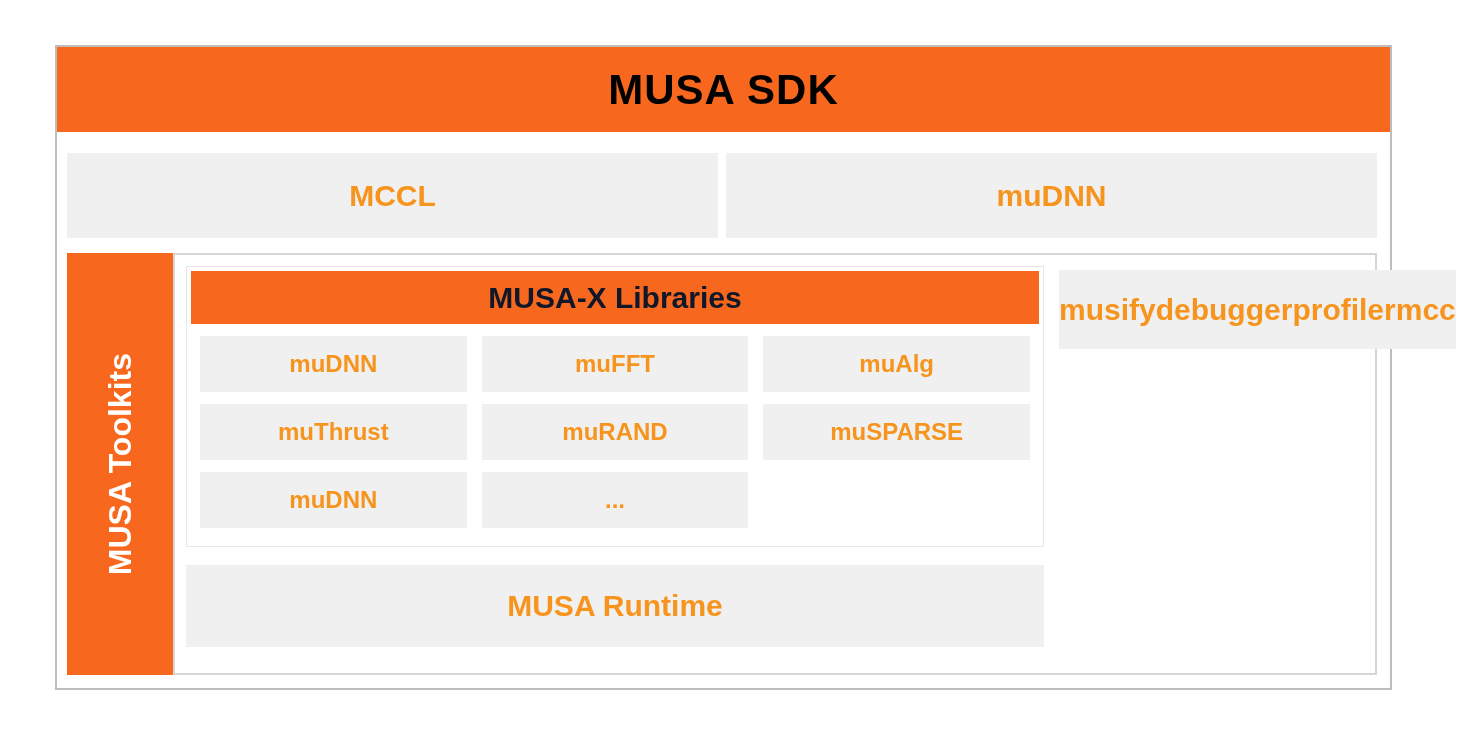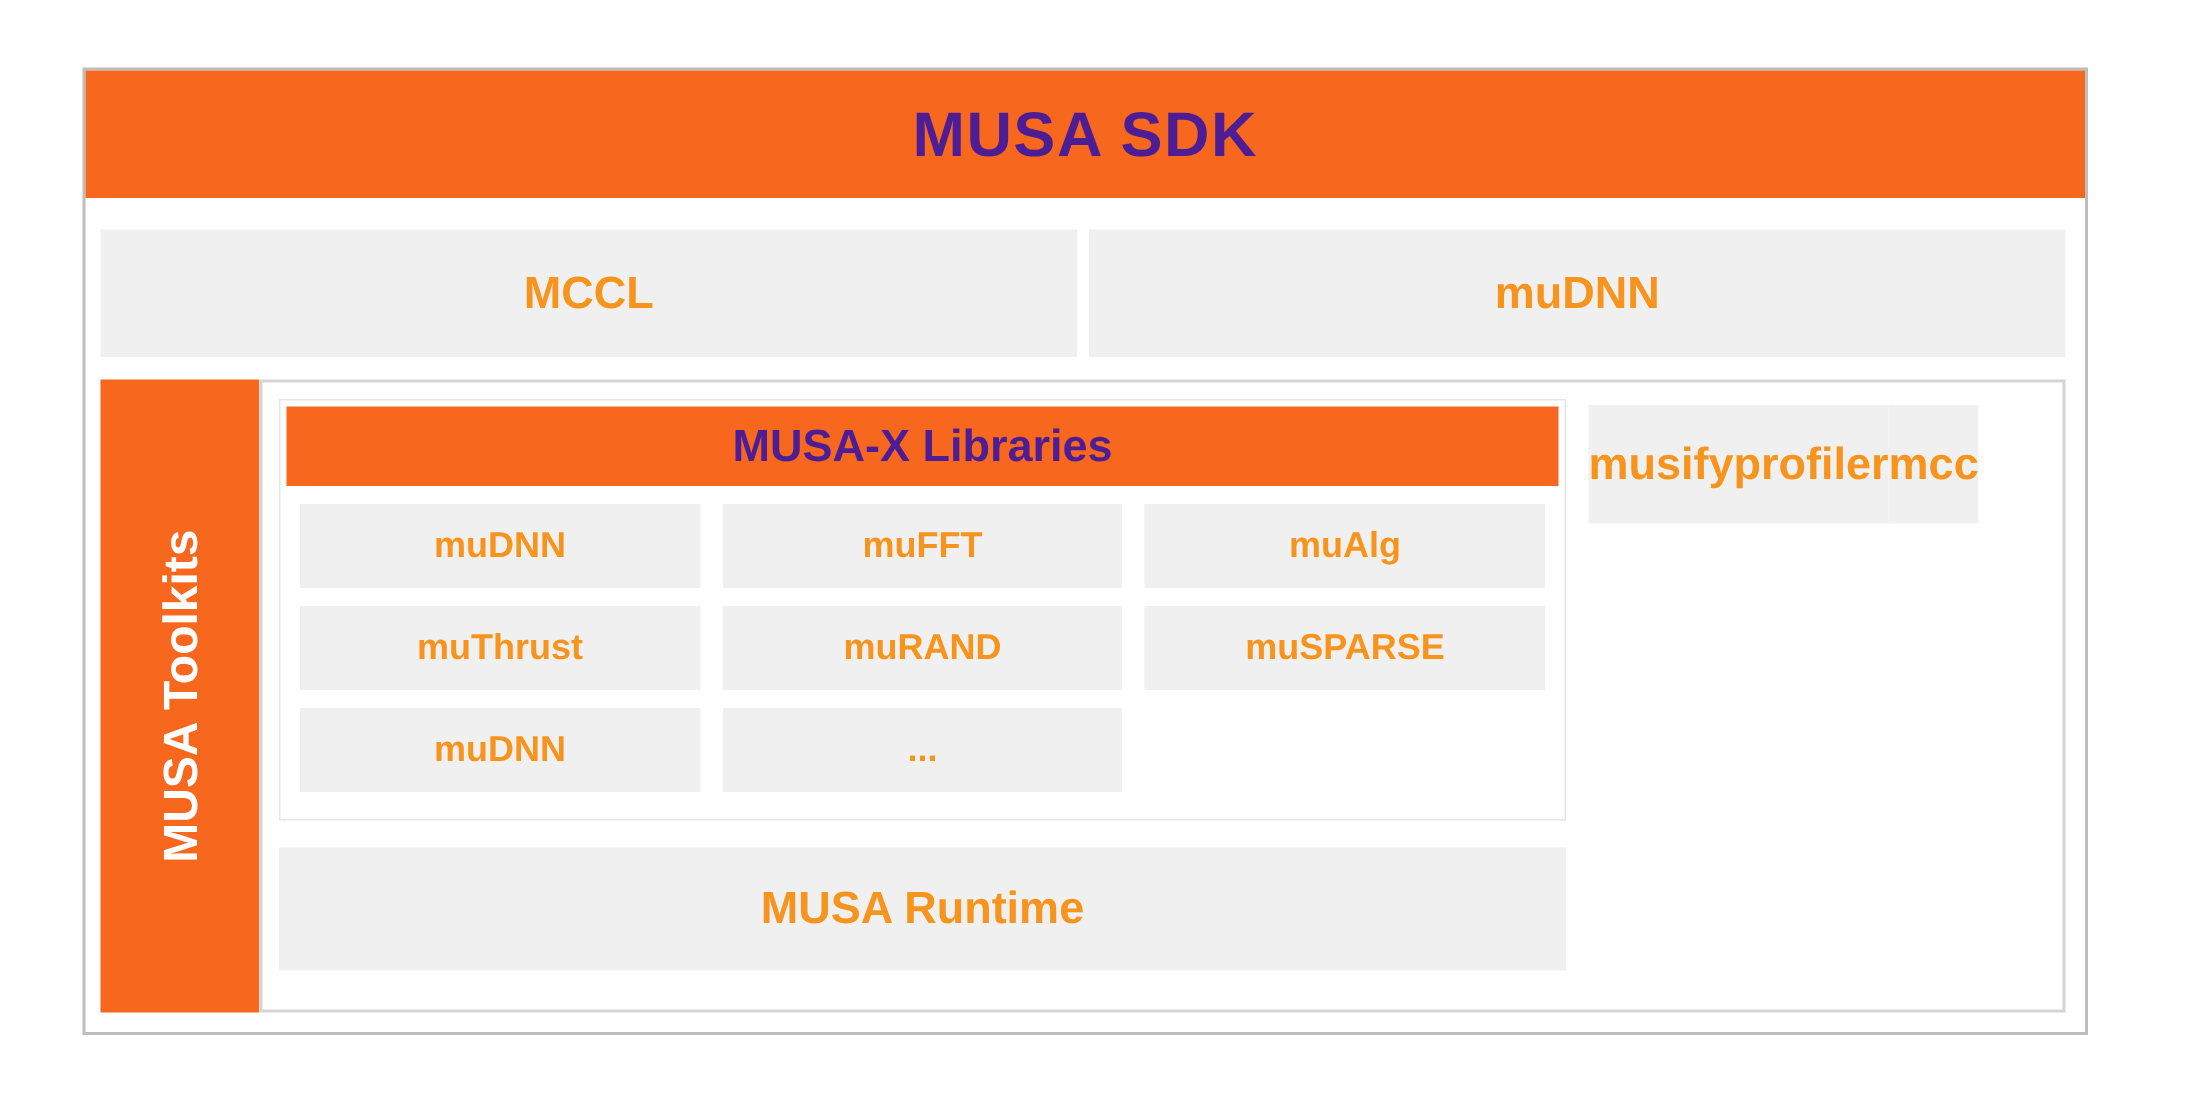--- a/index.html
+++ b/index.html
@@ -26,21 +26,21 @@
     background: #ffffff;
   }
   .banner {
     height: 85px;
     background: var(--accent-orange, #F7671D);
     display: flex;
     align-items: center;
     justify-content: center;
   }
   .banner-title {
-    color: #4c1d95;
+    color: #000000;
     font-size: 42px;
     font-weight: bold;
     letter-spacing: 1px;
     text-align: center;
   }
   .content {
     padding: 21px 13px 0 10px;
     box-sizing: border-box;
   }
   .gray-box {
@@ -101,21 +101,21 @@
     height: 281px;
   }
   .musax-header {
     height: 53px;
     background: var(--accent-orange, #F7671D);
     display: flex;
     align-items: center;
     justify-content: center;
   }
   .musax-header-label {
-    color: #4c1d95;
+    color: #0f172a;
     font-size: 30px;
     font-weight: bold;
   }
   .musax-grid {
     display: grid;
     grid-template-columns: repeat(3, 1fr);
     gap: 12px 15px;
     margin: 12px 9px 14px 9px;
   }
   .grid-cell {
@@ -213,20 +213,23 @@
               <span>MUSA Runtime</span>
             </div>
 
           </div>
 
           <div class="right-col">
             <div class="gray-box tool-box">
               <span>musify</span>
             </div>
             <div class="gray-box tool-box">
+              <span>debugger</span>
+            </div>
+            <div class="gray-box tool-box">
               <span>profiler</span>
             </div>
             <div class="gray-box tool-box">
               <span>mcc</span>
             </div>
           </div>
 
         </div>
       </div>
 

